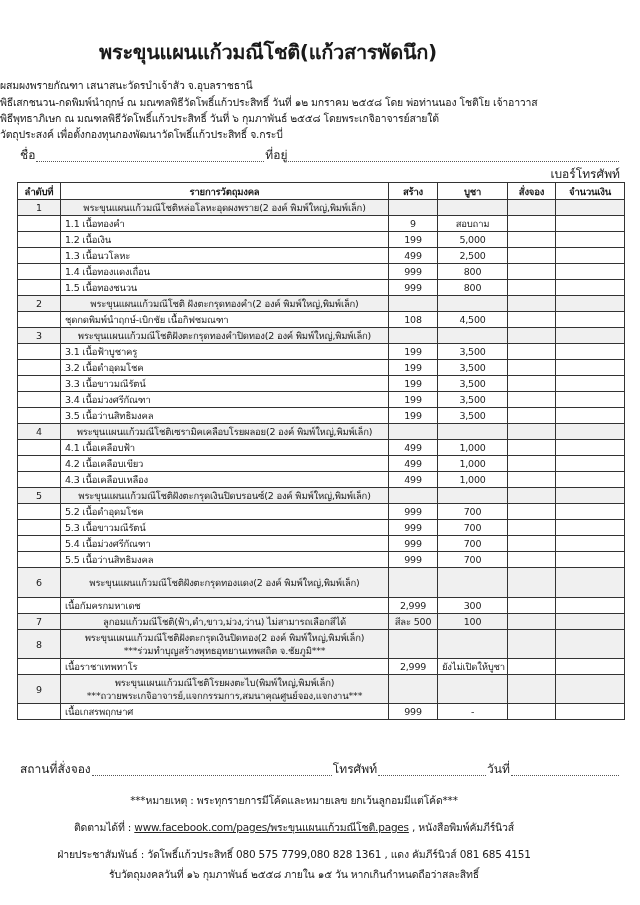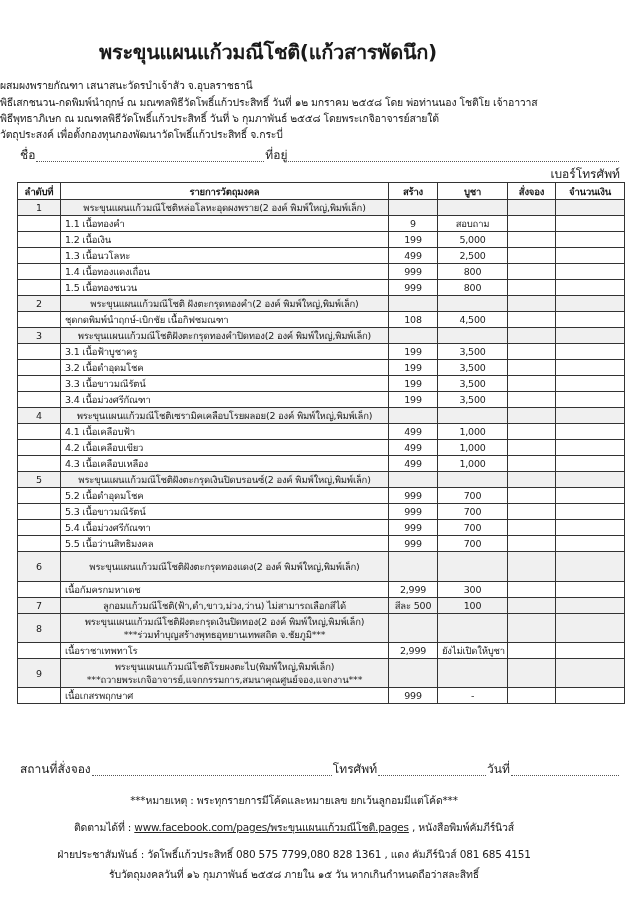--- a/index.html
+++ b/index.html
@@ -160,20 +160,28 @@
         <td></td>
       </tr>
     <tr>
         <td></td>
         <td>3.4 เนื้อม่วงศรีกัณฑา</td>
         <td class="c">199</td>
         <td class="c">3,500</td>
         <td></td>
         <td></td>
       </tr>
+    <tr>
+        <td></td>
+        <td>3.5 เนื้อว่านสิทธิมงคล</td>
+        <td class="c">199</td>
+        <td class="c">3,500</td>
+        <td></td>
+        <td></td>
+      </tr>
 
     <tr class="group">
       <td class="c">4</td>
       <td class="desc">พระขุนแผนแก้วมณีโชติเซรามิคเคลือบโรยผลอย(2 องค์ พิมพ์ใหญ่,พิมพ์เล็ก)</td>
       <td></td>
         <td></td>
         <td></td>
         <td></td>
     </tr>
     <tr>

